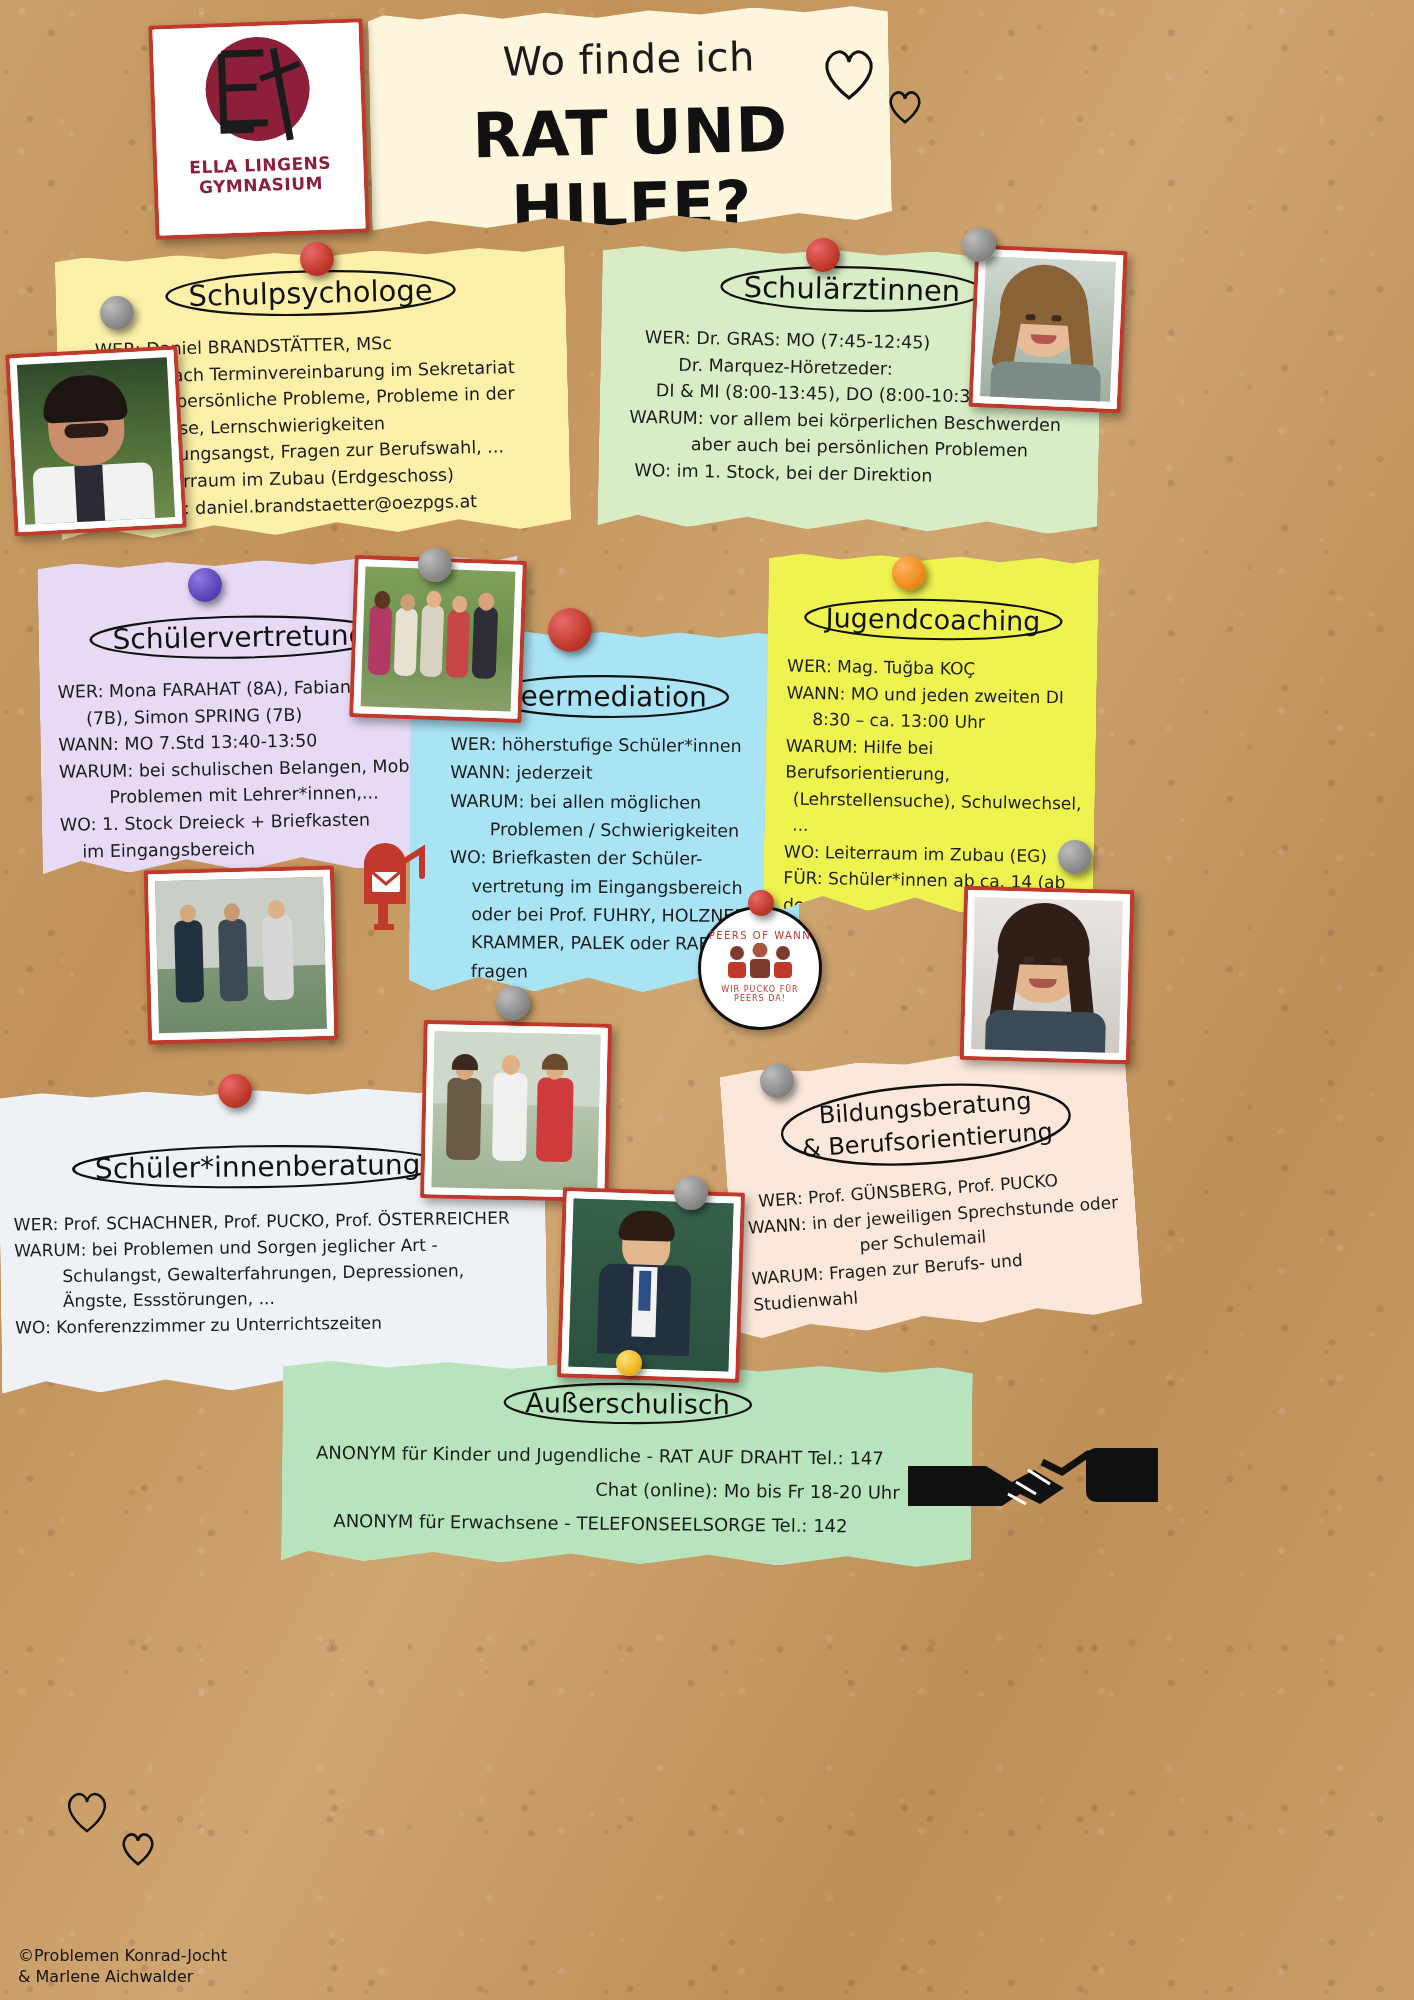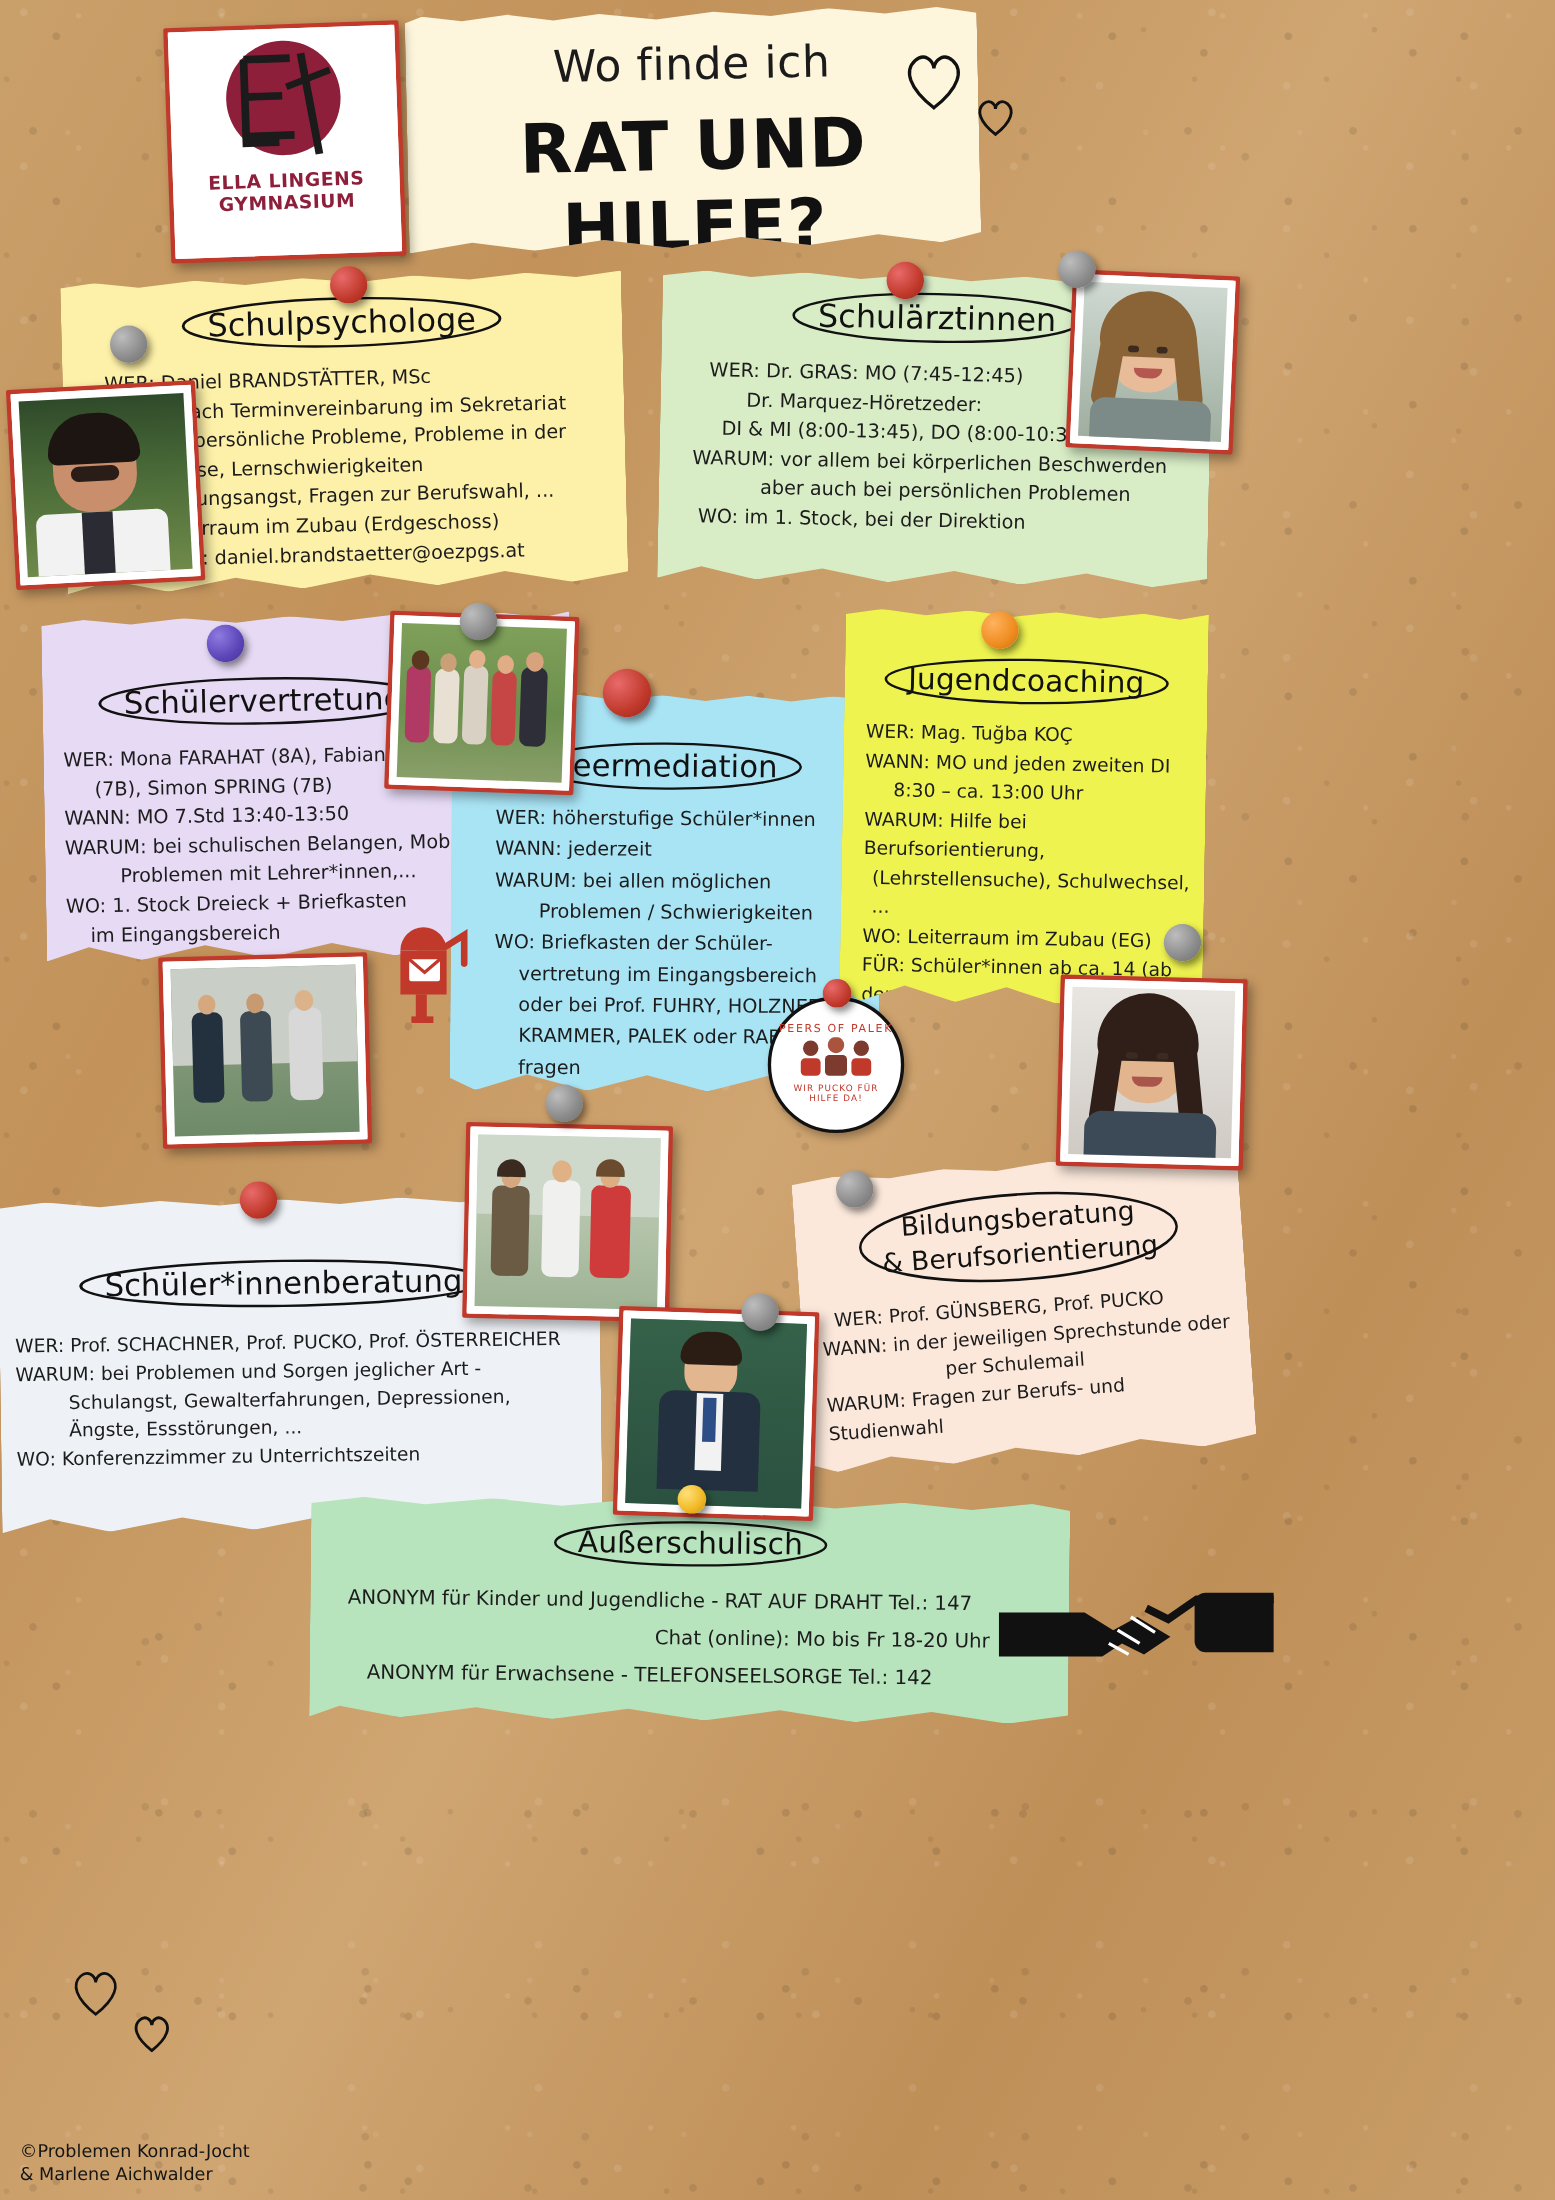--- a/index.html
+++ b/index.html
@@ -273,31 +273,31 @@
     <div style="position:absolute;left:50px;top:58px;width:11px;height:6px;border-radius:4px;background:#3a2a20;"></div>
     <div style="position:absolute;left:78px;top:58px;width:11px;height:6px;border-radius:4px;background:#3a2a20;"></div>
     <div style="position:absolute;left:56px;top:80px;width:28px;height:9px;border-radius:0 0 12px 12px;background:#a9554c;"></div>
     <div style="position:absolute;left:14px;top:112px;width:120px;height:42px;background:#3c4a58;border-radius:16px 16px 0 0;"></div>
   </div>
 </div>
 
 <div style="position:absolute;left:698px;top:906px;width:118px;height:118px;border-radius:50%;
             background:#fff;border:3px solid #111;box-shadow:3px 4px 8px rgba(0,0,0,0.3);z-index:55;
             display:flex;flex-direction:column;align-items:center;justify-content:center;">
-  <div style="font-size:10px;letter-spacing:1.5px;color:#c0392b;margin-top:-4px;">PEERS OF PALEK</div>
+  <div style="font-size:10px;letter-spacing:1.5px;color:#c0392b;margin-top:-4px;">PEERS OF WANN</div>
   <svg width="74" height="40" viewBox="0 0 74 40" style="margin:2px 0;">
     <circle cx="14" cy="10" r="7" fill="#7d3a2e"></circle>
       <rect x="5" y="19" width="18" height="16" rx="4" fill="#c0392b"></rect>
     <circle cx="37" cy="7" r="7.5" fill="#a9543f"></circle>
       <rect x="27" y="16" width="20" height="19" rx="4" fill="#7d3a2e"></rect>
     <circle cx="60" cy="10" r="7" fill="#7d3a2e"></circle>
       <rect x="51" y="19" width="18" height="16" rx="4" fill="#c0392b"></rect>
   </svg>
   <div style="font-size:8px;letter-spacing:1px;color:#c0392b;">WIR PUCKO FÜR</div>
-  <div style="font-size:8px;letter-spacing:1px;color:#c0392b;">HILFE DA!</div>
+  <div style="font-size:8px;letter-spacing:1px;color:#c0392b;">PEERS DA!</div>
 </div>
 <div class="pin red" style="left:748px;top:890px;width:26px;height:26px;"></div>
 
 <div class="note shadow" style="left:0px;top:1090px;width:546px;height:300px;transform:rotate(-0.8deg);background:#eef1f6;
             clip-path:polygon(0 5px,8% 0,17% 5px,27% 0,37% 5px,47% 0,57% 5px,67% 0,77% 5px,87% 0,95% 5px,100% 0,100% 97%,90% 100%,78% 96%,66% 100%,54% 96%,42% 100%,30% 96%,18% 100%,8% 96%,0 100%);">
   <div style="padding-top:52px;padding-left:70px;">
     <div class="label-oval" style="font-size:28px;color:#111;">
       <svg viewBox="0 0 340 60" preserveAspectRatio="none">
           <ellipse cx="170" cy="30" rx="166" ry="25" fill="none" stroke="#111" stroke-width="2.6"></ellipse>
         </svg>

